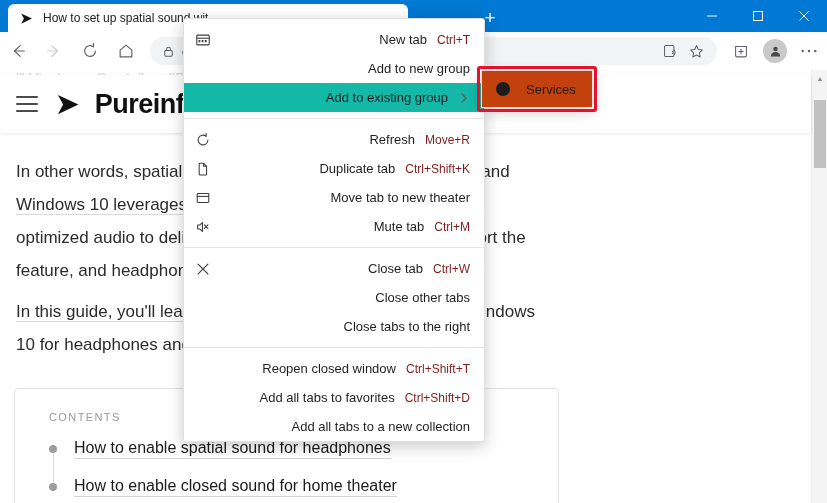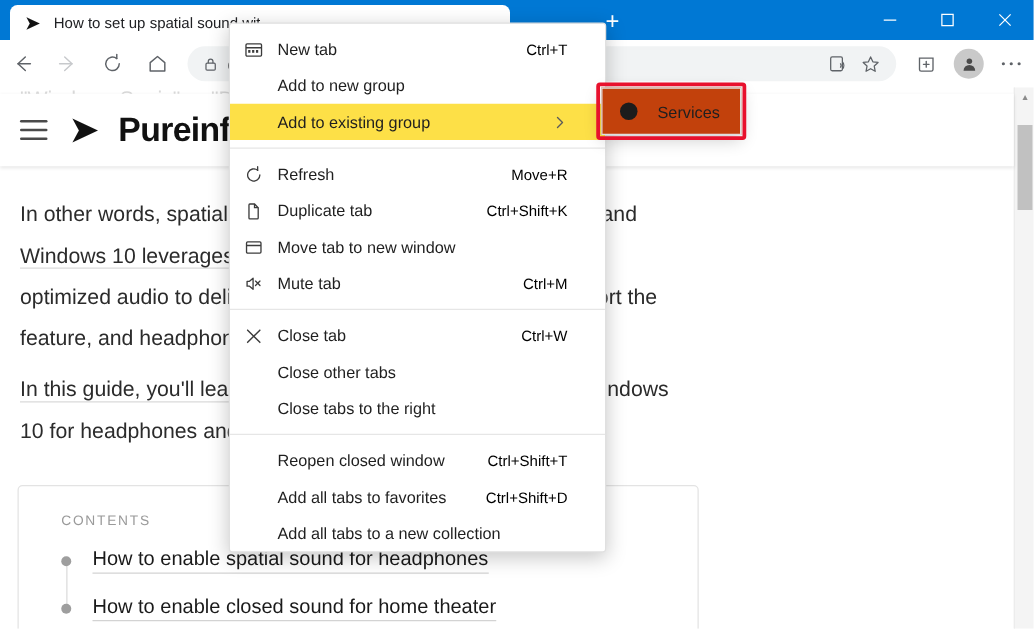--- a/index.html
+++ b/index.html
@@ -153,34 +153,34 @@
 
   
   .ctxmenu {
     position: absolute; left: 183px; top: 18px; width: 302px; height: 424px;
     background: #ffffff; border: 1px solid #e0e0e0; border-radius: 3px;
     box-shadow: 0 4px 16px rgba(0,0,0,0.22);
     z-index: 40; padding: 6px 0;
   }
   .mi {
     height: 29px; display: flex; align-items: center;
-    padding: 0 30px 0 0; position: relative; cursor: default;
-  }
-  .mi.hl { background: #fde047; }
+    padding: 0 14px 0 0; position: relative; cursor: default; text-align: right;
+  }
+  .mi.hl { background: #14b8a6; }
   .mi-icon {
     width: 38px; flex: 0 0 38px; display: flex; align-items: center;
     justify-content: center; color: #3c3c3c;
   }
   .mi-icon svg { display: block; }
   .mi-label {
     flex: 1 1 auto; font-size: 13px; color: #1f1f1f;
     font-family: "Liberation Sans", sans-serif;
   }
   .mi-accel {
-    font-size: 12px; color: #000000; margin-left: 10px;
+    font-size: 12px; color: #7f1d1d; margin-left: 10px;
     font-family: "Liberation Sans", sans-serif;
   }
   .mi-chevron { margin-left: 10px; color: #5a5a5a; display: flex; align-items: center; }
   .sep { height: 1px; background: #e6e6e6; margin: 6px 0; }
 
   
   .submenu {
     position: absolute; left: 481px; top: 70px; width: 112px; height: 38px;
     background: #c2410c; border: 1px solid #e0e0e0;
     box-shadow: 0 4px 14px rgba(0,0,0,0.20);
@@ -413,21 +413,21 @@
         <span class="mi-label">Duplicate tab</span>
         <span class="mi-accel">Ctrl+Shift+K</span>
       </div>
       <div class="mi">
         <span class="mi-icon">
           <svg width="16" height="16" viewBox="0 0 18 18">
             <rect x="2.5" y="4" width="13" height="10" rx="1" fill="none" stroke="currentColor" stroke-width="1.2"></rect>
             <line x1="2.5" y1="7.2" x2="15.5" y2="7.2" stroke="currentColor" stroke-width="1.2"></line>
           </svg>
         </span>
-        <span class="mi-label">Move tab to new window</span>
+        <span class="mi-label">Move tab to new theater</span>
       </div>
       <div class="mi">
         <span class="mi-icon">
           <svg width="16" height="16" viewBox="0 0 18 18">
             <path d="M3 6.8 h2.2 L8.4 4 v10 L5.2 11.2 H3 Z" fill="none" stroke="currentColor" stroke-width="1.2" stroke-linejoin="round"></path>
             <line x1="10.6" y1="6.6" x2="14.6" y2="10.6" stroke="currentColor" stroke-width="1.2" stroke-linecap="round"></line>
             <line x1="14.6" y1="6.6" x2="10.6" y2="10.6" stroke="currentColor" stroke-width="1.2" stroke-linecap="round"></line>
           </svg>
         </span>
         <span class="mi-label">Mute tab</span>

